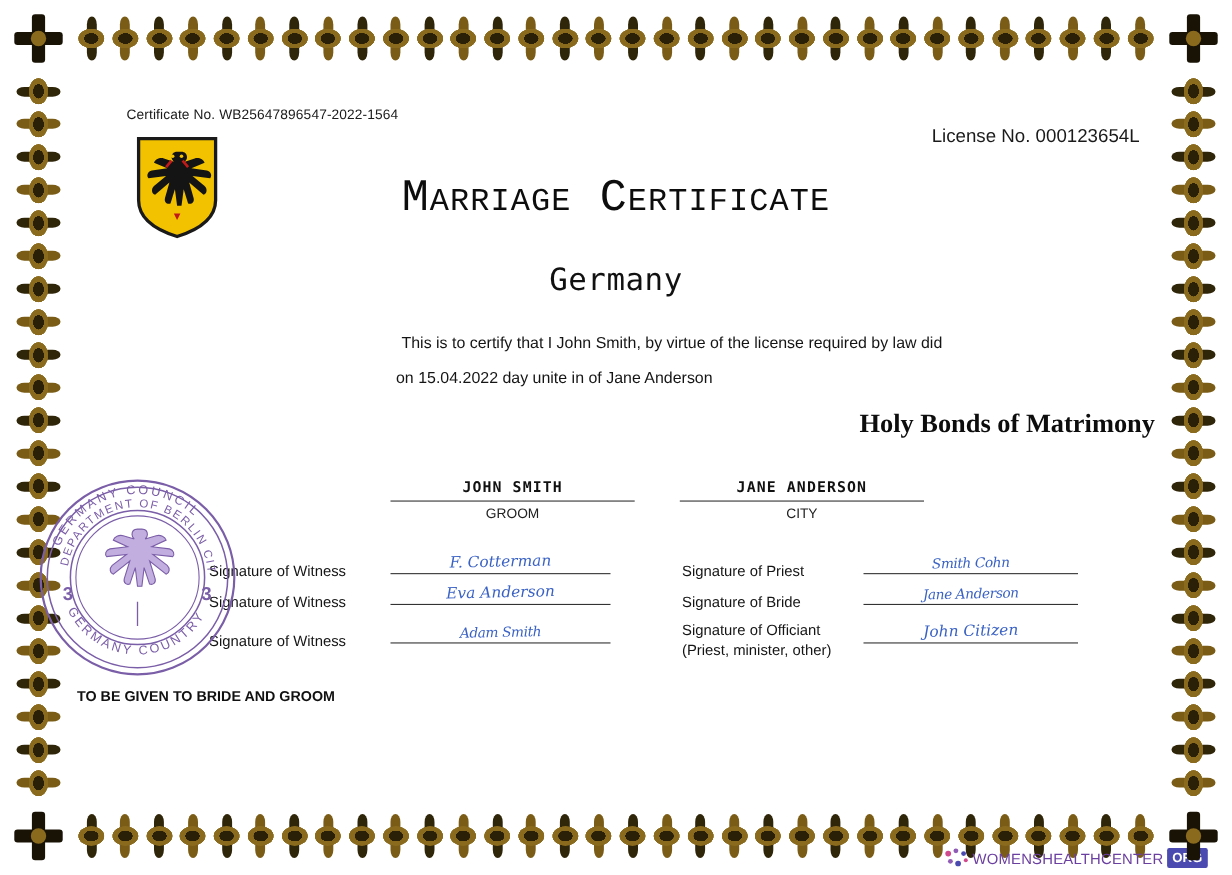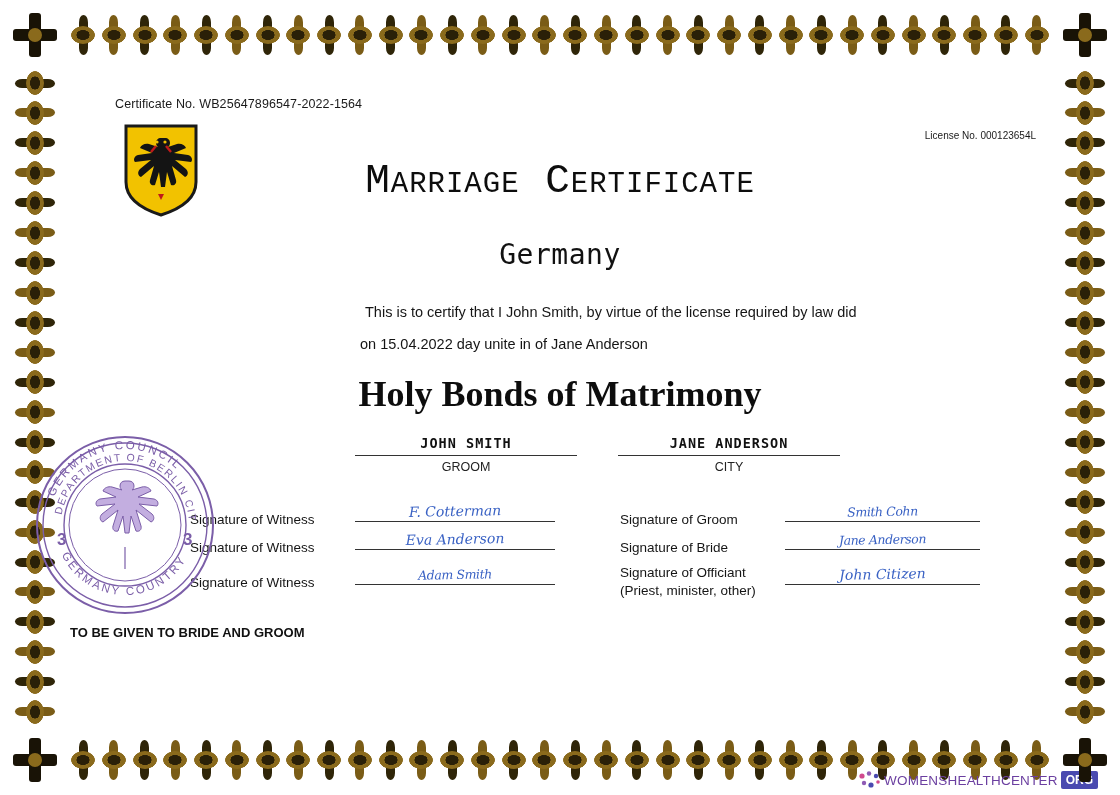--- a/index.html
+++ b/index.html
@@ -189,22 +189,22 @@
     position: absolute;
     left: 45px;
     top: 27px;
     font-size: 12.5px;
     color: #1a1a1a;
     letter-spacing: 0.1px;
   }
   .license-no {
     position: absolute;
     right: 14px;
-    top: 60px;
-    font-size: 10px;
+    top: 44px;
+    font-size: 17px;
     color: #1a1a1a;
   }
 
   .crest {
     position: absolute;
     left: 52px;
     top: 52px;
     width: 78px;
     height: 96px;
   }
@@ -238,23 +238,23 @@
     font-size: 14.5px;
     color: #151515;
   }
   .body-line.l1 { left: 295px; top: 234px; }
   .body-line.l2 { left: 290px; top: 266px; }
 
   .matrimony {
     position: absolute;
     left: 0; right: 0;
     top: 303px;
-    text-align: center;
+    text-align: right;
     font-family: "Liberation Serif", serif;
-    font-size: 36px;
+    font-size: 24px;
     font-weight: 700;
     color: #0d0d0d;
   }
 
   .name-block {
     position: absolute;
     width: 222px;
   }
   .name-block.groom { left: 285px; top: 365px; }
   .name-block.bride { left: 548px; top: 365px; }
@@ -542,21 +542,21 @@
     <div class="sig-label" style="left:120px; top:470px;">Signature of Witness</div>
     <div class="sig-line" style="left:285px; top:453px; width:200px;">
       <span class="sig-script">Eva Anderson</span>
     </div>
 
     <div class="sig-label" style="left:120px; top:505px;">Signature of Witness</div>
     <div class="sig-line" style="left:285px; top:488px; width:200px;">
       <span class="sig-script tight">Adam Smith</span>
     </div>
 
-    <div class="sig-label" style="left:550px; top:442px;">Signature of Groom</div>
+    <div class="sig-label" style="left:550px; top:442px;">Signature of Priest</div>
     <div class="sig-line" style="left:715px; top:425px; width:195px;">
       <span class="sig-script tight">Smith Cohn</span>
     </div>
 
     <div class="sig-label" style="left:550px; top:470px;">Signature of Bride</div>
     <div class="sig-line" style="left:715px; top:453px; width:195px;">
       <span class="sig-script tight">Jane Anderson</span>
     </div>
 
     <div class="sig-label" style="left:550px; top:495px;">Signature of Officiant</div>

